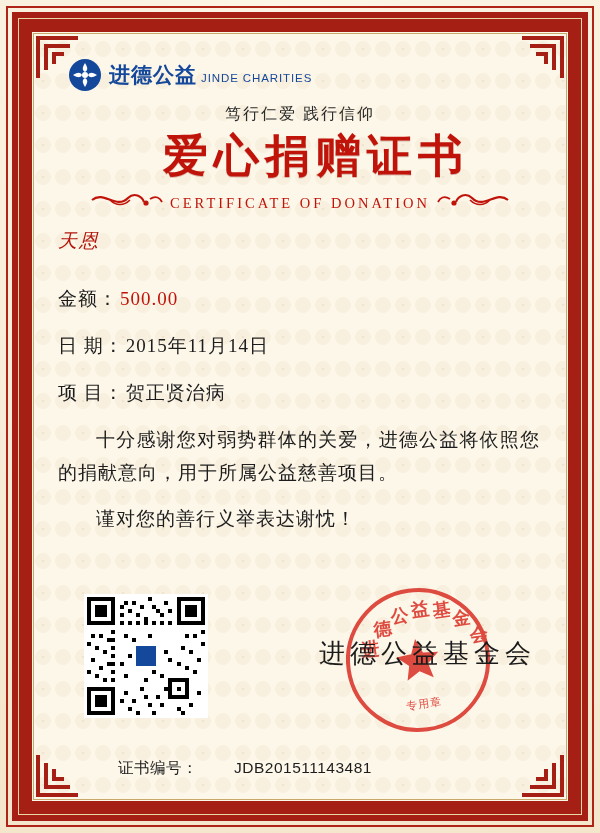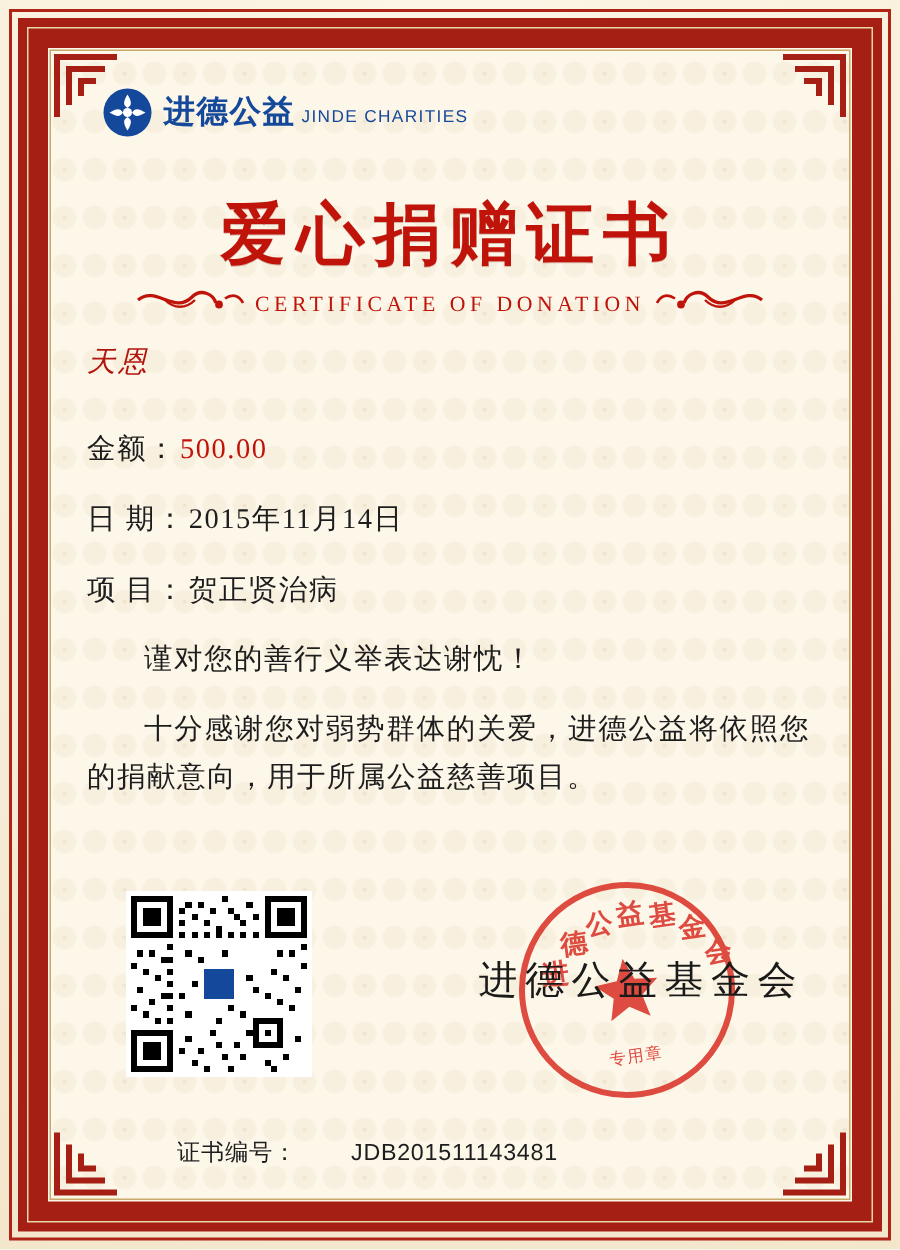--- a/index.html
+++ b/index.html
@@ -129,21 +129,21 @@
     text-align: center;
     font-family: "Liberation Serif", serif;
     font-size: 16px;
     color: #2a2a2a;
     letter-spacing: 2px;
   }
 
   .main-title {
     position: absolute;
     top: 80px;
-    left: 0;
+    left: 16px;
     width: 100%;
     text-align: center;
     font-family: "Liberation Serif", serif;
     font-weight: bold;
     font-size: 45px;
     color: #c0140a;
     letter-spacing: 6px;
     text-shadow: 0 1px 0 rgba(120,20,10,0.25);
   }
 
@@ -341,20 +341,21 @@
           <circle cx="17" cy="17" r="3" fill="#ffffff"></circle>
         </svg>
       </span>
       <span class="logo-text-block">
         <span class="logo-cn">进德公益</span>
         <span class="logo-rule"></span>
         <span class="logo-en">JINDE CHARITIES</span>
       </span>
     </div>
 
+    <div class="slogan">笃行仁爱  践行信仰</div>
 
     <div class="main-title">爱心捐赠证书</div>
 
     <div class="sub-title-row">
       <span class="flourish">
         <svg width="74" height="26" viewBox="0 0 74 26">
           <path d="M2 14 C14 4 26 24 38 12 C44 6 52 10 54 16" stroke="#c0140a" stroke-width="2.2" fill="none"></path>
           <path d="M20 14 C26 20 34 20 40 14" stroke="#c0140a" stroke-width="1.6" fill="none"></path>
           <circle cx="56" cy="17" r="2.6" fill="#c0140a"></circle>
           <path d="M60 13 C66 9 70 12 72 16" stroke="#c0140a" stroke-width="1.8" fill="none"></path>
@@ -382,22 +383,22 @@
         <span class="field-label">日 期：</span>
         <span class="field-value">2015年11月14日</span>
       </div>
       <div class="field-row">
         <span class="field-label">项 目：</span>
         <span class="field-value">贺正贤治病</span>
       </div>
     </div>
 
     <div class="body-text">
+      <p>十分感谢您对弱势群体的关爱，进德公益将依照您的捐献意向，用于所属公益慈善项目。</p>
       <p>谨对您的善行义举表达谢忱！</p>
-      <p>十分感谢您对弱势群体的关爱，进德公益将依照您的捐献意向，用于所属公益慈善项目。</p>
     </div>
 
     <div class="qr">
       <svg class="qr-cells" width="118" height="118" viewBox="0 0 29 29" shape-rendering="crispEdges">
         <rect width="29" height="29" fill="#ffffff"></rect>
         <g fill="#000000">
 
           <rect x="0" y="0" width="7" height="1"></rect>
             <rect x="0" y="6" width="7" height="1"></rect>
           <rect x="0" y="0" width="1" height="7"></rect>

